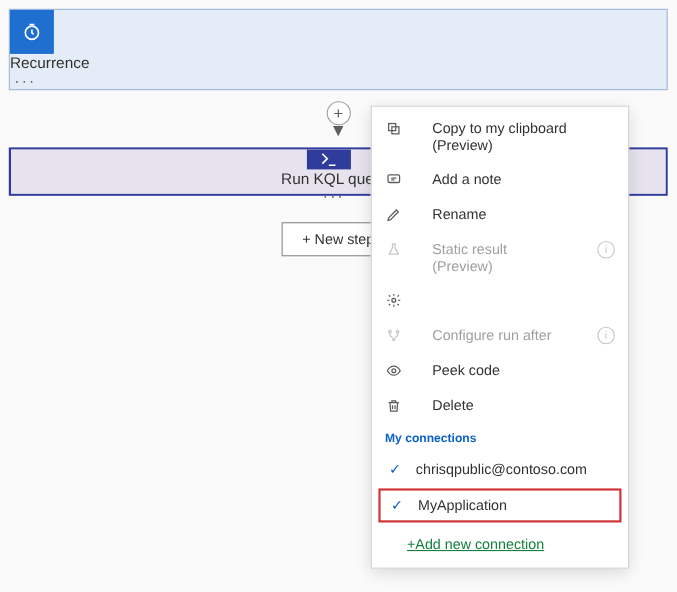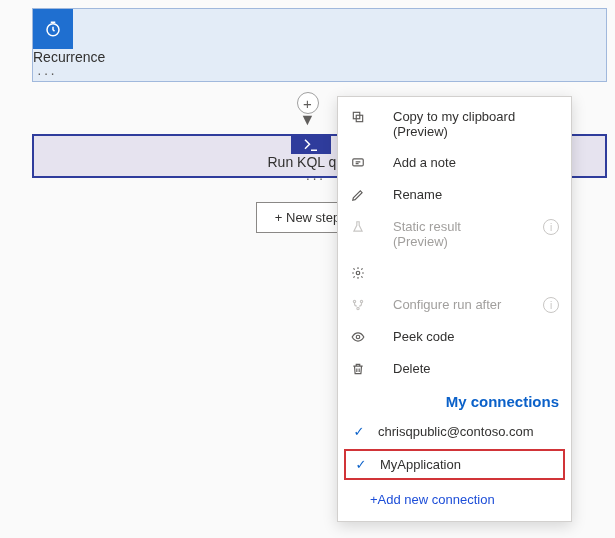--- a/index.html
+++ b/index.html
@@ -10,21 +10,20 @@
     height: 538px;
     padding: 8px;
     font-size: 13px;
     color: #323130;
     position: relative;
   }
   .card {
     border: 1px solid #c8c6c4;
     background: #fff;
     margin-bottom: 14px;
-    margin-left: 24px;
   }
   .card-header {
     display: flex;
     align-items: center;
     height: 40px;
     padding: 0 8px 0 0;
     flex-direction: column;
   }
   .recurrence-header { background: #e3ecf7; border: 1px solid #a0b8dc; }
   .kql-header { background: #e6e3ef; }
@@ -83,30 +82,29 @@
     gap: 27px;
   }
   .menu-item.disabled { color: #a19f9d; cursor: default; }
   .mi-icon { width: 16px; height: 16px; display: flex; align-items: center; justify-content: center; color: #605e5c; flex-shrink: 0; }
   .menu-item.disabled .mi-icon { color: #c8c6c4; }
   .mi-label { flex: 1; }
   .mi-info { width: 16px; height: 16px; border: 1px solid #8a8886; border-radius: 50%; display:flex; align-items:center; justify-content:center; font-size:10px; color:#605e5c; }
   .menu-item.disabled .mi-info { border-color: #c8c6c4; color: #c8c6c4; }
   .section {
     padding: 8px 12px 6px 12px;
-    font-size: 15px;
+    font-size: 11px;
     font-weight: 600;
     color: #0b61c9;
     cursor: default;
-    text-align: right;
   }
   .conn-item { display:flex; align-items:center; padding: 8px 12px 8px 14px; gap: 12px; font-size: 13px; cursor: pointer; }
   .conn-check { color: #0b61c9; width: 14px; text-align: center; }
   .conn-item.active { border: 2px solid #d13438; margin: 2px 6px; padding: 6px 6px 6px 8px; }
-  .add-conn { padding: 10px 12px 10px 32px; font-size: 13px; color: #1d4ed8; cursor: pointer; }
+  .add-conn { padding: 10px 12px 10px 32px; font-size: 13px; color: #15803d; cursor: pointer; text-decoration: underline; }
   svg { display: block; }
 </style>
 </head>
 <body>
 
 <div class="card recurrence-header">
   <div class="header-icon icon-recurrence">
     <svg width="18" height="18" viewBox="0 0 24 24" fill="none" stroke="#fff" stroke-width="2">
       <circle cx="12" cy="13" r="8"></circle>
         <path d="M12 9v4l2 2"></path>

